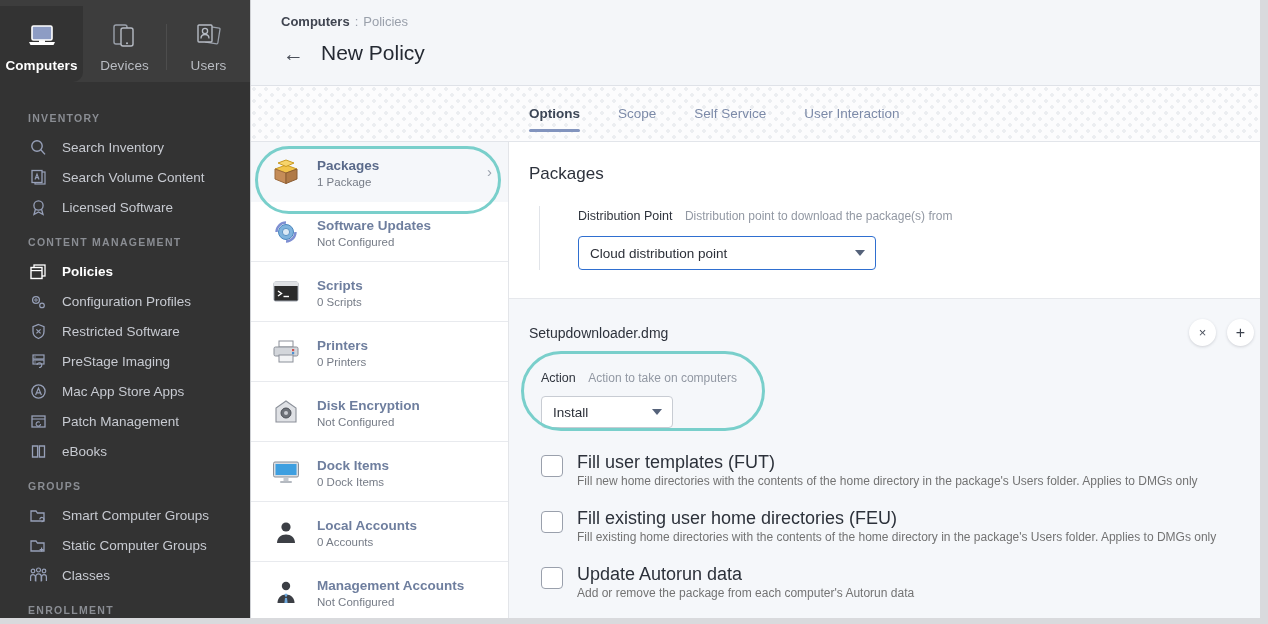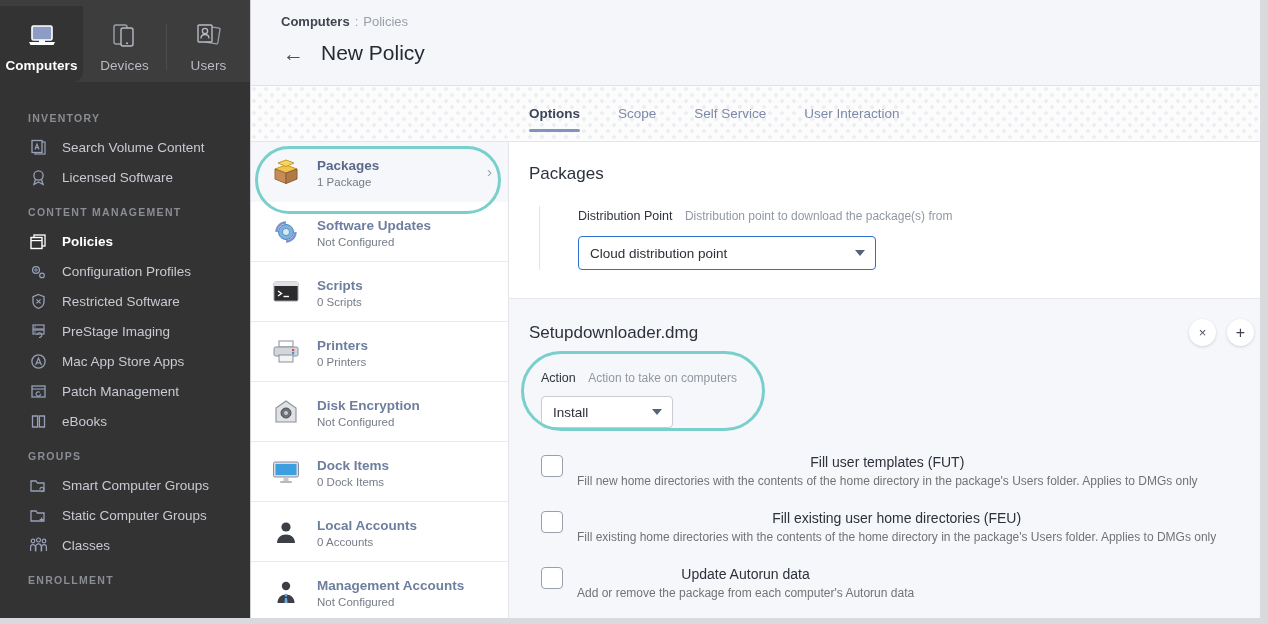--- a/index.html
+++ b/index.html
@@ -242,21 +242,21 @@
     background: #f5f7fa;
     padding: 20px 0 26px 20px;
     position: relative;
     min-height: 300px;
   }
   .filehead {
     display: flex; align-items: center;
     margin-bottom: 18px;
     padding-right: 14px;
   }
-  .filename { font-size: 17px; color: #2d323c; }
+  .filename { font-size: 14px; color: #2d323c; }
   .roundbtns { margin-left: auto; display: flex; gap: 11px; }
   .rbtn {
     width: 27px; height: 27px; border-radius: 50%;
     background: #ffffff;
     box-shadow: 0 1px 3px rgba(40,45,60,.18);
     display: flex; align-items: center; justify-content: center;
     font-size: 13px; color: #4b515d; cursor: pointer;
   }
   .rbtn.plus { font-size: 16px; color: #3c424e; }
 
@@ -275,21 +275,21 @@
   .cbox {
     width: 22px; height: 22px;
     border: 1.5px solid #9aa0ac;
     border-radius: 4px;
     background: #ffffff;
     flex: 0 0 22px;
     margin-right: 14px;
     margin-top: 1px;
     cursor: pointer;
   }
-  .ctext .ctitle { font-size: 14px; color: #2c313a; line-height: 17px; text-align: center; }
+  .ctext .ctitle { font-size: 18px; color: #2c313a; line-height: 17px; }
   .ctext .cdesc { font-size: 12px; color: #737373; margin-top: 3px; }
 
   .footstrip {
     position: absolute; left: 0; right: 0; bottom: 0;
     height: 28px;
     background: #ffffff;
     border-top: 1px solid #e6e8ec;
   }
   .rightpad {
     position: absolute; top: 0; right: 0; width: 8px; bottom: 0;
@@ -339,20 +339,29 @@
             <path d="M8 15.5c0-2.4 1.8-4 4-4s4 1.6 4 4" fill="none" stroke="#b6bbc4" stroke-width="1.3"></path>
           </svg>
         </span>
         <span class="ptlabel">Users</span>
       </div>
     </div>
 
     <div class="navscroll">
 
       <div class="navgroup">INVENTORY</div>
+      <div class="navitem">
+        <span class="niicon">
+          <svg width="17" height="17" viewBox="0 0 17 17">
+              <circle cx="7" cy="7" r="5.2" fill="none" stroke="#97a0b8" stroke-width="1.4"></circle>
+              <line x1="10.8" y1="10.8" x2="15" y2="15.4" stroke="#97a0b8" stroke-width="1.4"></line>
+            </svg>
+        </span>
+        <span>Search Inventory</span>
+      </div>
       <div class="navitem">
         <span class="niicon">
           <svg width="17" height="17" viewBox="0 0 17 17">
               <rect x="5" y="3" width="10" height="12" fill="none" stroke="#97a0b8" stroke-width="1.2"></rect>
               <rect x="2" y="1.5" width="10" height="12" fill="#333" stroke="#97a0b8" stroke-width="1.3"></rect>
               <path d="M5 10.5 L7 5 L9 10.5 M5.8 8.6H8.2" fill="none" stroke="#97a0b8" stroke-width="1.1"></path>
             </svg>
         </span>
         <span>Search Volume Content</span>
       </div>

